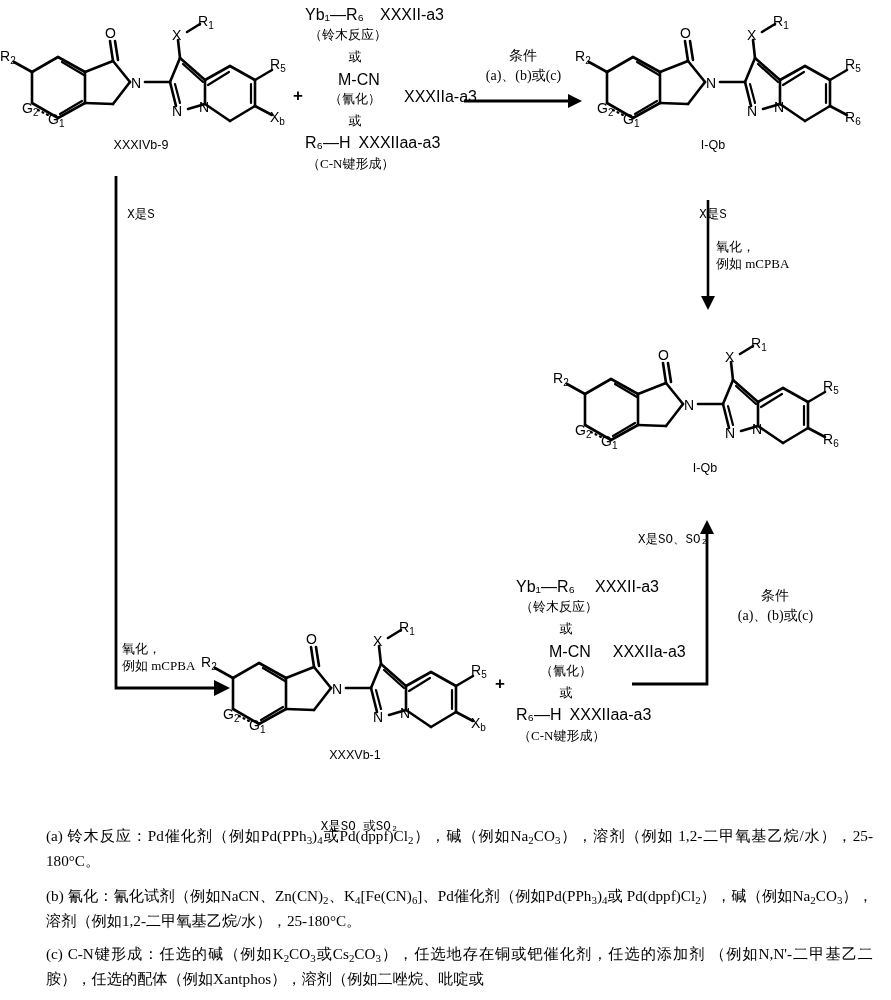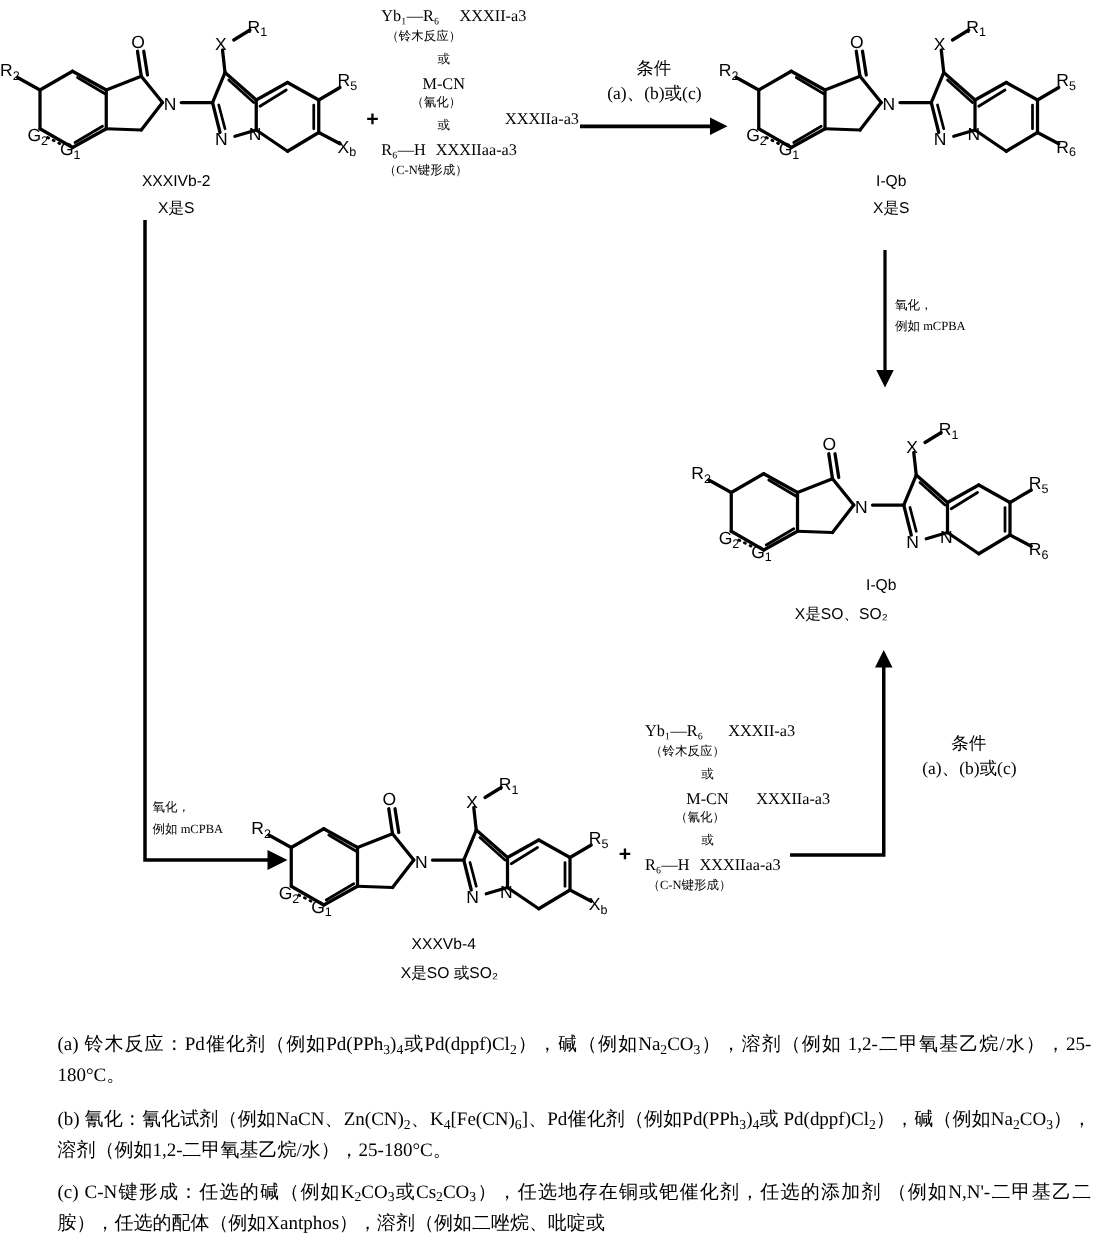--- a/index.html
+++ b/index.html
@@ -1,29 +1,29 @@
 <!DOCTYPE html>
 <html><head>
 <meta charset="utf-8">
 <style>
   html,body{margin:0;padding:0;background:#fff;}
   body{width:891px;height:1000px;position:relative;overflow:hidden;
        font-family:"Liberation Sans", sans-serif;color:#000;}
   .abs{position:absolute;}
-  .lbl{font-family:Liberation Serif, serif;font-size:13px;line-height:1.15;white-space:nowrap;}
-  .lbl-cn{font-family:"Liberation Serif", serif;font-size:10px;line-height:1.2;white-space:nowrap;}
+  .lbl{font-family:Liberation Sans, sans-serif;font-size:16px;line-height:1.15;white-space:nowrap;}
+  .lbl-cn{font-family:"Liberation Serif", serif;font-size:13px;line-height:1.2;white-space:nowrap;}
   .plus{font-family:"Liberation Sans", sans-serif;font-size:17px;font-weight:bold;}
   .center{text-align:center;}
   svg{display:block;overflow:visible;}
   .foot{position:absolute;left:46px;right:18px;
         font-family:"Liberation Serif", serif;font-size:15.2px;line-height:1.52;
         text-align:justify;text-justify:inter-character;color:#000;}
   .foot sub{font-size:0.72em;vertical-align:-0.28em;}
   .struct-cap{font-family:"Liberation Sans", sans-serif;font-size:12.5px;text-align:center;white-space:nowrap;}
-  .cn-ser{font-family:Liberation Sans, sans-serif;}
+  .cn-ser{font-family:Liberation Mono, monospace;margin-top:48px;}
   sub{font-size:0.7em;vertical-align:-0.25em;}
 </style>
 </head>
 <body>
 
 <div class="abs" style="left:0px;top:14px;">
   <svg width="290" height="125" viewBox="0 0 290 125">
     <g stroke="#000" stroke-width="2.6" fill="none" stroke-linecap="round">
 
       <path d="M32,58 L58,43"></path>
@@ -80,21 +80,21 @@
       <text x="131" y="74">N</text>
       <text x="172" y="26">X</text>
       <text x="198" y="12">R<tspan font-size="10" dy="3">1</tspan></text>
       <text x="172" y="102">N</text>
       <text x="199" y="98">N</text>
       <text x="270" y="55">R<tspan font-size="10" dy="3">5</tspan></text>
       <text x="270" y="108">X<tspan font-size="10" dy="3">b</tspan></text>
     </g>
   </svg>
 </div>
-<div class="abs struct-cap" style="left:96px;top:138px;width:90px;">XXXIVb-2</div>
+<div class="abs struct-cap" style="left:96px;top:138px;width:90px;">XXXIVb-9</div>
 <div class="abs struct-cap cn-ser" style="left:96px;top:158px;width:90px;">X是S</div>
 
 <div class="abs plus" style="left:293px;top:86px;">+</div>
 
 <div class="abs" style="left:305px;top:6px;width:185px;">
   <div style="display:flex;align-items:center;gap:10px;">
     <span class="lbl">Yb₁—R₆</span>
     <span class="lbl" style="margin-left:6px;">XXXII-a3</span>
   </div>
   <div class="lbl-cn" style="text-align:left;padding-left:4px;margin-top:3px;">（铃木反应）</div>
@@ -332,18 +332,18 @@
       <text x="131" y="74">N</text>
       <text x="172" y="26">X</text>
       <text x="198" y="12">R<tspan font-size="10" dy="3">1</tspan></text>
       <text x="172" y="102">N</text>
       <text x="199" y="98">N</text>
       <text x="270" y="55">R<tspan font-size="10" dy="3">5</tspan></text>
       <text x="270" y="108">X<tspan font-size="10" dy="3">b</tspan></text>
     </g>
   </svg>
 </div>
-<div class="abs struct-cap" style="left:310px;top:748px;width:90px;">XXXVb-4</div>
+<div class="abs struct-cap" style="left:310px;top:748px;width:90px;">XXXVb-1</div>
 <div class="abs struct-cap cn-ser" style="left:292px;top:770px;width:135px;">X是SO 或SO₂</div>
 
 <div class="foot" style="top:824px;">(a) 铃木反应：Pd催化剂（例如Pd(PPh<sub>3</sub>)<sub>4</sub>或Pd(dppf)Cl<sub>2</sub>），碱（例如Na<sub>2</sub>CO<sub>3</sub>），溶剂（例如 1,2-二甲氧基乙烷/水），25-180°C。</div>
 <div class="foot" style="top:884px;">(b) 氰化：氰化试剂（例如NaCN、Zn(CN)<sub>2</sub>、K<sub>4</sub>[Fe(CN)<sub>6</sub>]、Pd催化剂（例如Pd(PPh<sub>3</sub>)<sub>4</sub>或 Pd(dppf)Cl<sub>2</sub>），碱（例如Na<sub>2</sub>CO<sub>3</sub>），溶剂（例如1,2-二甲氧基乙烷/水），25-180°C。</div>
 <div class="foot" style="top:942px;">(c) C-N键形成：任选的碱（例如K<sub>2</sub>CO<sub>3</sub>或Cs<sub>2</sub>CO<sub>3</sub>），任选地存在铜或钯催化剂，任选的添加剂 （例如N,N'-二甲基乙二胺），任选的配体（例如Xantphos），溶剂（例如二唑烷、吡啶或</div>
 
 </body></html>

